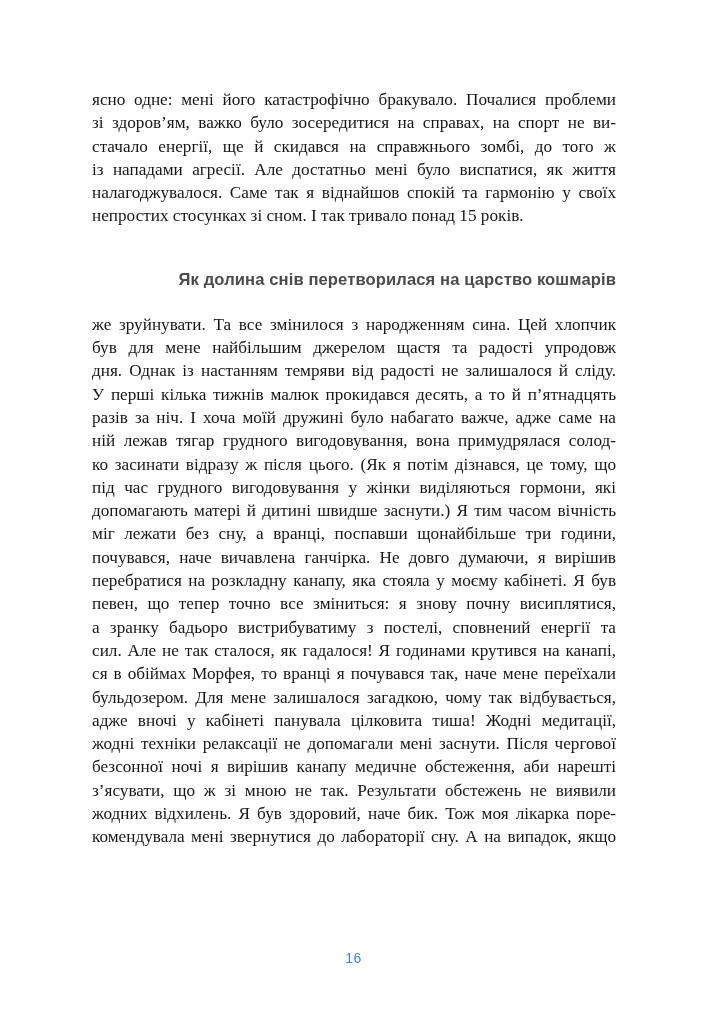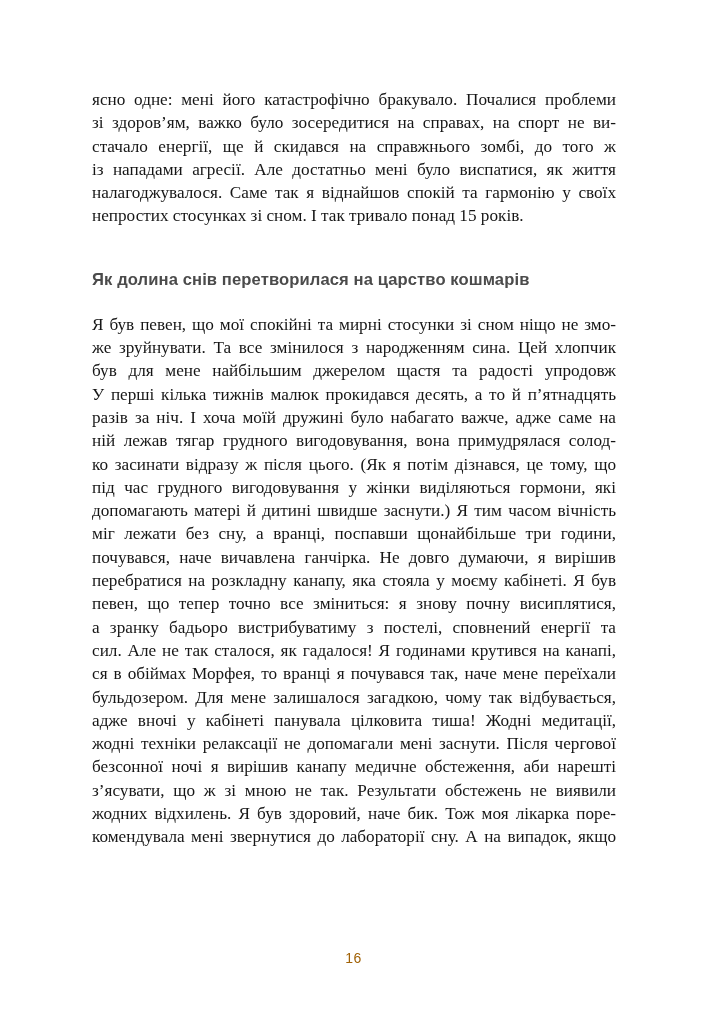--- a/index.html
+++ b/index.html
@@ -54,35 +54,35 @@
   }
   .heading {
     display: block;
     margin: 0;
     padding: 0;
     font-family: "Liberation Sans", "DejaVu Sans", sans-serif;
     font-weight: bold;
     font-size: 16.6px;
     line-height: 22px;
     color: #4b4b4b;
-    text-align: left;
+    text-align: right;
     letter-spacing: 0.1px;
   }
   .gap-before-heading { height: 41px; }
   .gap-after-heading  { height: 22px; }
 
   .page-number {
     position: absolute;
     left: 0;
     top: 950px;
     width: 707px;
     text-align: center;
     font-family: "Liberation Sans", "DejaVu Sans", sans-serif;
     font-size: 14px;
-    color: #a16207;
+    color: #3b82f6;
     letter-spacing: 0.4px;
   }
 </style>
 </head>
 <body>
 
 <div class="page">
 
   <div class="content">
 
@@ -95,23 +95,23 @@
       <span class="line last">непростих стосунках зі сном. І так тривало понад 15 років.</span>
     </div>
 
     <div class="gap-before-heading"></div>
 
     <h2 class="heading">Як долина снів перетворилася на царство кошмарів</h2>
 
     <div class="gap-after-heading"></div>
 
     <div class="para">
-      <span class="line j">Я був певен, що мої спокійні та мирні стосунки зі сном ніщо не змо-</span>
       <span class="line j">же зруйнувати. Та все змінилося з народженням сина. Цей хлопчик</span>
       <span class="line j">був для мене найбільшим джерелом щастя та радості упродовж</span>
+      <span class="line j">дня. Однак із настанням темряви від радості не залишалося й сліду.</span>
       <span class="line j">У перші кілька тижнів малюк прокидався десять, а то й п’ятнадцять</span>
       <span class="line j">разів за ніч. І хоча моїй дружині було набагато важче, адже саме на</span>
       <span class="line j">ній лежав тягар грудного вигодовування, вона примудрялася солод-</span>
       <span class="line j">ко засинати відразу ж після цього. (Як я потім дізнався, це тому, що</span>
       <span class="line j">під час грудного вигодовування у жінки виділяються гормони, які</span>
       <span class="line j">допомагають матері й дитині швидше заснути.) Я тим часом вічність</span>
       <span class="line j">міг лежати без сну, а вранці, поспавши щонайбільше три години,</span>
       <span class="line j">почувався, наче вичавлена ганчірка. Не довго думаючи, я вирішив</span>
       <span class="line j">перебратися на розкладну канапу, яка стояла у моєму кабінеті. Я був</span>
       <span class="line j">певен, що тепер точно все зміниться: я знову почну висиплятися,</span>

